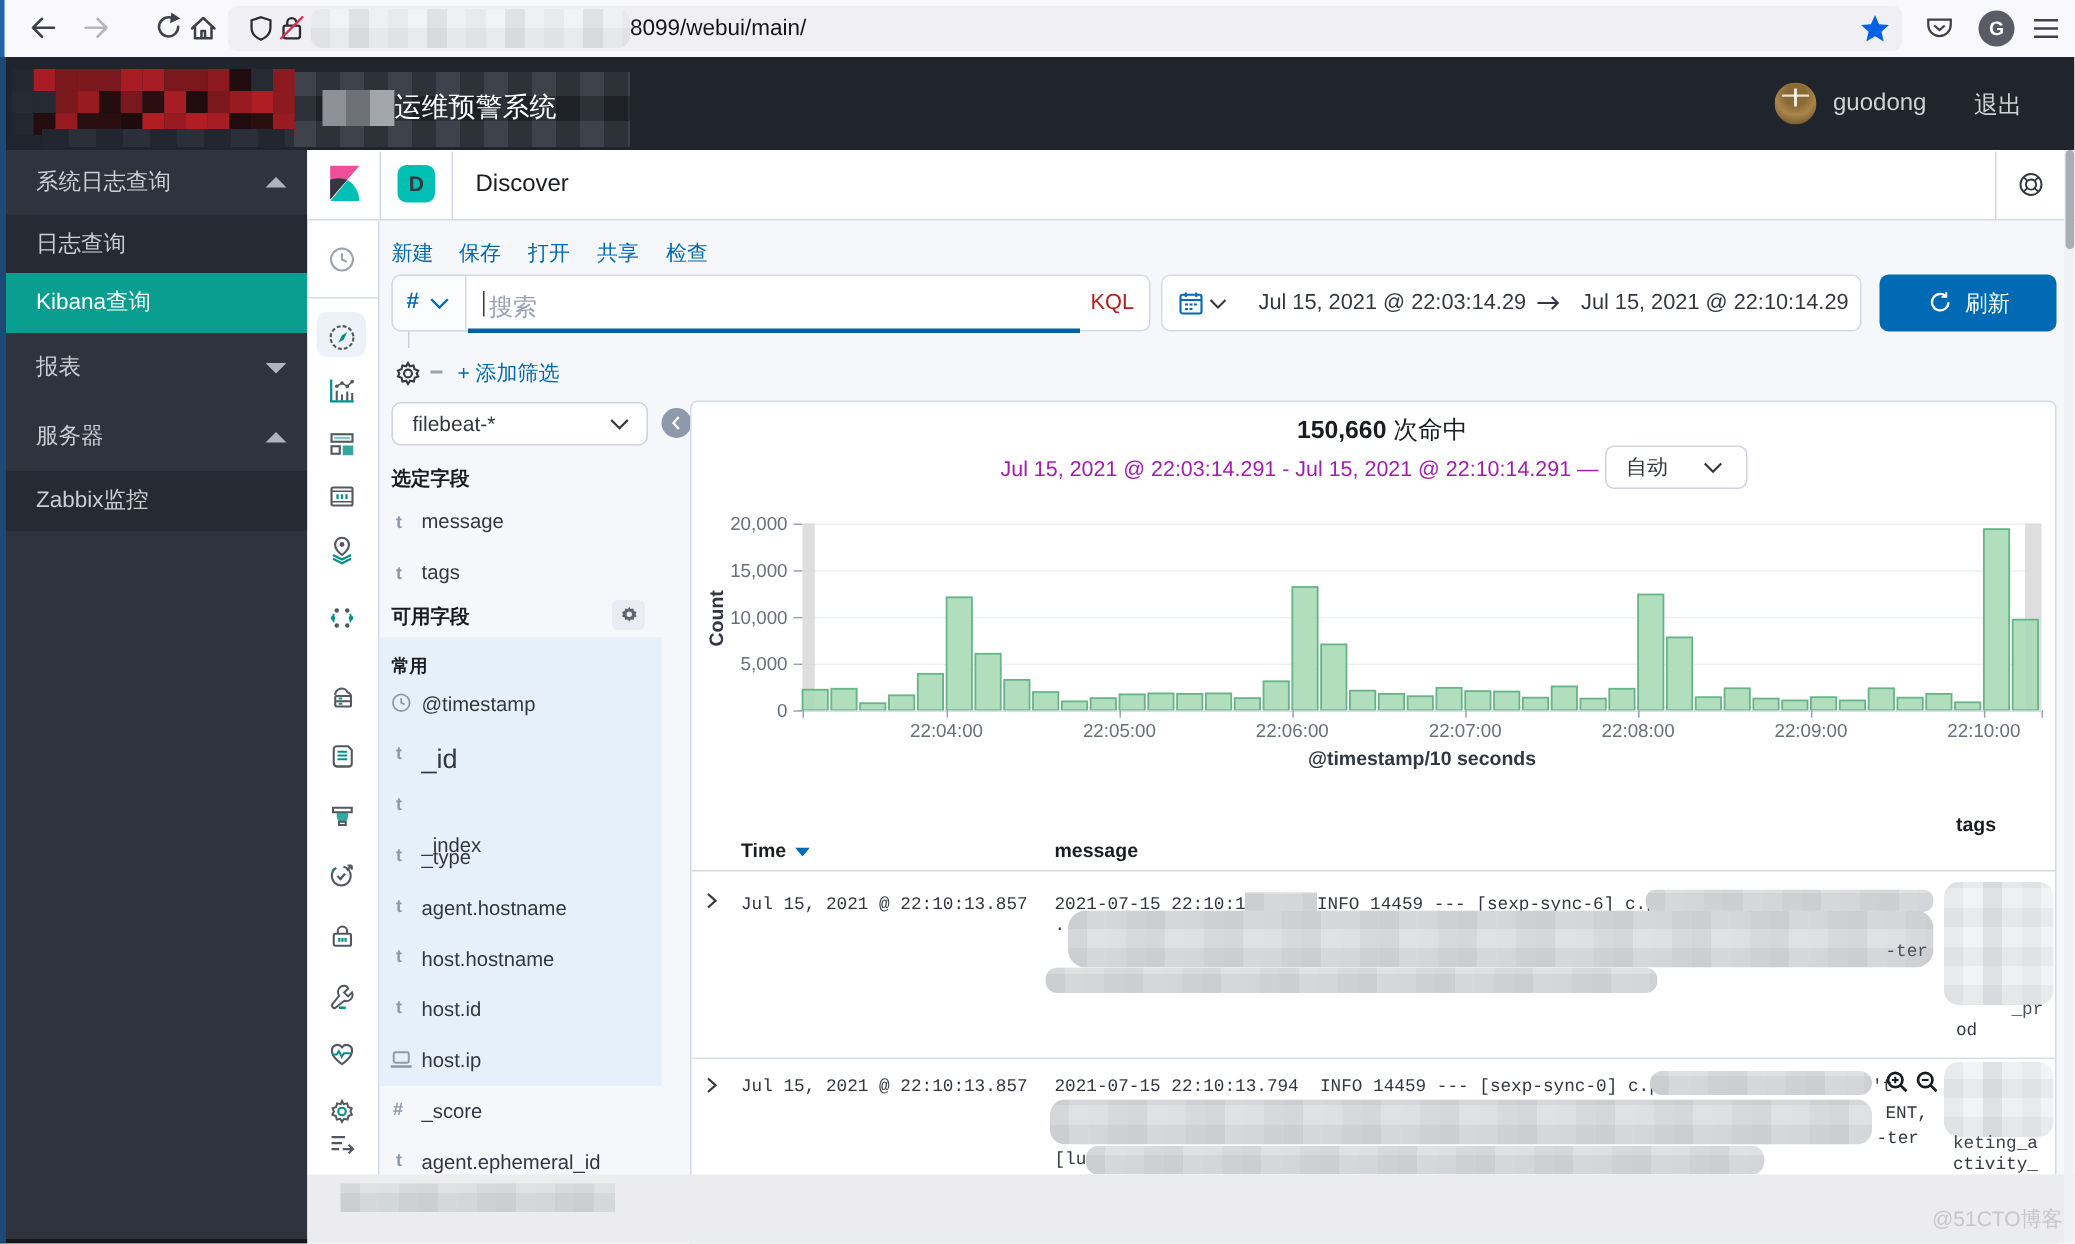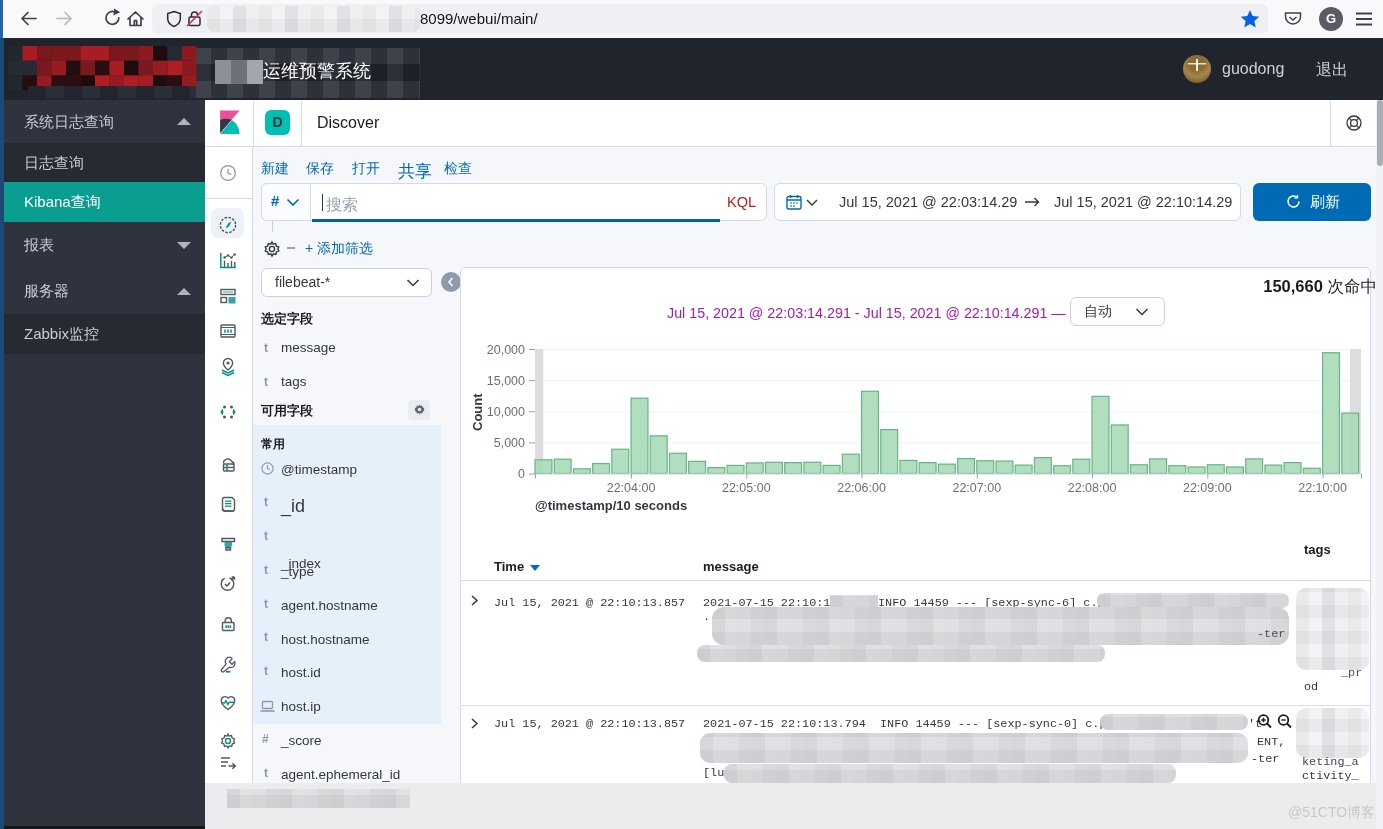--- a/index.html
+++ b/index.html
@@ -254,21 +254,21 @@
     <g transform="translate(219,753)">
       <g stroke="#53575f" stroke-width="1.5" fill="none">
         <path d="M2 5h9M2 9h7M2 13h5"></path>
         <path d="M9.5 13h6.5M13.4 10.2l2.9 2.8-2.9 2.8"></path>
       </g>
     </g>
   </svg>
 <div class="abs" style="left:261px;top:160px;font-size:14px;color:#006BB4">新建</div>
 <div class="abs" style="left:306px;top:160px;font-size:14px;color:#006BB4">保存</div>
 <div class="abs" style="left:352px;top:160px;font-size:14px;color:#006BB4">打开</div>
-<div class="abs" style="left:398px;top:160px;font-size:17px;color:#006BB4">共享</div>
+<div class="abs" style="left:398px;top:160px;font-size:14px;color:#006BB4">共享</div>
 <div class="abs" style="left:444px;top:160px;font-size:14px;color:#006BB4">检查</div>
 
 <div class="abs" style="left:261px;top:183px;width:506px;height:38px;background:#fff;border:1px solid #d3dae6;border-radius:6px"></div>
 <div class="abs" style="left:261px;top:183px;width:50px;height:38px;background:#fbfcfd;border:1px solid #d3dae6;border-radius:6px 0 0 6px"></div>
 <div class="abs" style="left:271px;top:192px;font-size:15px;color:#006BB4;font-weight:bold">#</div>
 <svg class="abs" style="left:286px;top:198px" width="14" height="8" viewBox="0 0 14 8" fill="none" stroke="#006BB4" stroke-width="1.6">
     <path d="M1.5 1.5L7 7l5.5-5.5"></path>
   </svg>
 <div class="abs" style="left:322px;top:194px;width:1px;height:17px;background:#343741"></div>
 <div class="abs" style="left:326px;top:195px;font-size:16px;color:#98a2b3">搜索</div>
@@ -346,21 +346,21 @@
 <svg class="abs" style="left:260px;top:700px" width="15" height="13" viewBox="0 0 15 13" fill="none" stroke="#8e99ab" stroke-width="1.3">
     <rect x="2.5" y="1.5" width="10" height="7" rx="1"></rect>
     <path d="M0.5 11h14" stroke-width="1.6"></path>
   </svg>
 <div class="abs" style="left:281px;top:699px;font-size:13.5px;color:#343741">host.ip</div>
 <div class="abs" style="left:262px;top:732px;font-size:12px;font-weight:bold;color:#8e99ab">#</div>
 <div class="abs" style="left:281px;top:733px;font-size:13.5px;color:#343741">_score</div>
 <div class="abs" style="left:264px;top:766px;font-size:12px;font-weight:bold;color:#8e99ab">t</div>
 <div class="abs" style="left:281px;top:767px;font-size:13.5px;color:#343741">agent.ephemeral_id</div>
 <div class="abs" style="left:460px;top:267px;width:911px;height:562px;background:#fff;border:1px solid #d3dae6;border-radius:5px 5px 0 0"></div>
-<div class="abs" style="left:466px;top:276px;width:911px;text-align:right;font-size:16.5px;color:#1a1c21"><b>150,660</b> 次命中</div>
+<div class="abs" style="left:466px;top:276px;width:911px;text-align:center;font-size:16.5px;color:#1a1c21"><b>150,660</b> 次命中</div>
 <div class="abs" style="left:667px;top:305px;font-size:14.3px;color:#a21caf;white-space:nowrap">Jul 15, 2021 @ 22:03:14.291 - Jul 15, 2021 @ 22:10:14.291 —</div>
 <div class="abs" style="left:1070px;top:297px;width:95px;height:29px;background:#fff;border:1px solid #ced2db;border-radius:6px"></div>
 <div class="abs" style="left:1084px;top:303px;font-size:14px;color:#343741">自动</div>
 <svg class="abs" style="left:1135px;top:308px" width="14" height="8" viewBox="0 0 14 8" fill="none" stroke="#343741" stroke-width="1.5">
     <path d="M1.5 1L7 6.5 12.5 1"></path>
   </svg>
 <div class="abs" style="left:470px;top:431px;font-size:13px;font-weight:bold;color:#343741;transform:rotate(-90deg);transform-origin:0 0">Count</div>
 <svg class="abs" style="left:460px;top:330px" width="911" height="190" viewBox="0 0 911 190">
     <rect x="75.0" y="112.38" width="826" height="1" fill="#eef1f6"></rect>
     <rect x="75.0" y="81.25" width="826" height="1" fill="#eef1f6"></rect>
@@ -432,21 +432,21 @@
     <text x="516.81" y="161.50" text-anchor="middle" font-size="12.5" fill="#69707d" font-family="Liberation Sans, sans-serif">22:07:00</text>
     <rect x="632.06" y="143.50" width="1" height="5" fill="#98a2b3"></rect>
     <text x="632.06" y="161.50" text-anchor="middle" font-size="12.5" fill="#69707d" font-family="Liberation Sans, sans-serif">22:08:00</text>
     <rect x="747.31" y="143.50" width="1" height="5" fill="#98a2b3"></rect>
     <text x="747.31" y="161.50" text-anchor="middle" font-size="12.5" fill="#69707d" font-family="Liberation Sans, sans-serif">22:09:00</text>
     <rect x="862.57" y="143.50" width="1" height="5" fill="#98a2b3"></rect>
     <text x="862.57" y="161.50" text-anchor="middle" font-size="12.5" fill="#69707d" font-family="Liberation Sans, sans-serif">22:10:00</text>
     <rect x="75.00" y="143.50" width="1" height="5" fill="#98a2b3"></rect>
     <rect x="901.00" y="143.50" width="1" height="5" fill="#98a2b3"></rect>
   </svg>
-<div class="abs" style="left:535px;top:498px;width:826px;text-align:left;font-size:13px;font-weight:bold;color:#343741">@timestamp/10 seconds</div>
+<div class="abs" style="left:535px;top:498px;width:826px;text-align:center;font-size:13px;font-weight:bold;color:#343741">@timestamp/10 seconds</div>
 <div class="abs" style="left:494px;top:559px;font-size:13px;font-weight:bold;color:#1a1c21">Time</div>
 <svg class="abs" style="left:530px;top:565px" width="10" height="6" viewBox="0 0 10 6">
     <path d="M0 0h10L5 6z" fill="#006BB4"></path>
   </svg>
 <div class="abs" style="left:703px;top:559px;font-size:13px;font-weight:bold;color:#1a1c21">message</div>
 <div class="abs" style="left:1304px;top:542px;font-size:13px;font-weight:bold;color:#1a1c21">tags</div>
 <div class="abs" style="left:461px;top:580px;width:909px;height:1px;background:#d3dae6"></div>
 <div class="abs" style="left:461px;top:705px;width:909px;height:1px;background:#d9dfe8"></div>
 
 <svg class="abs" style="left:470px;top:595px" width="9" height="11" viewBox="0 0 9 11" fill="none" stroke="#343741" stroke-width="1.5">

